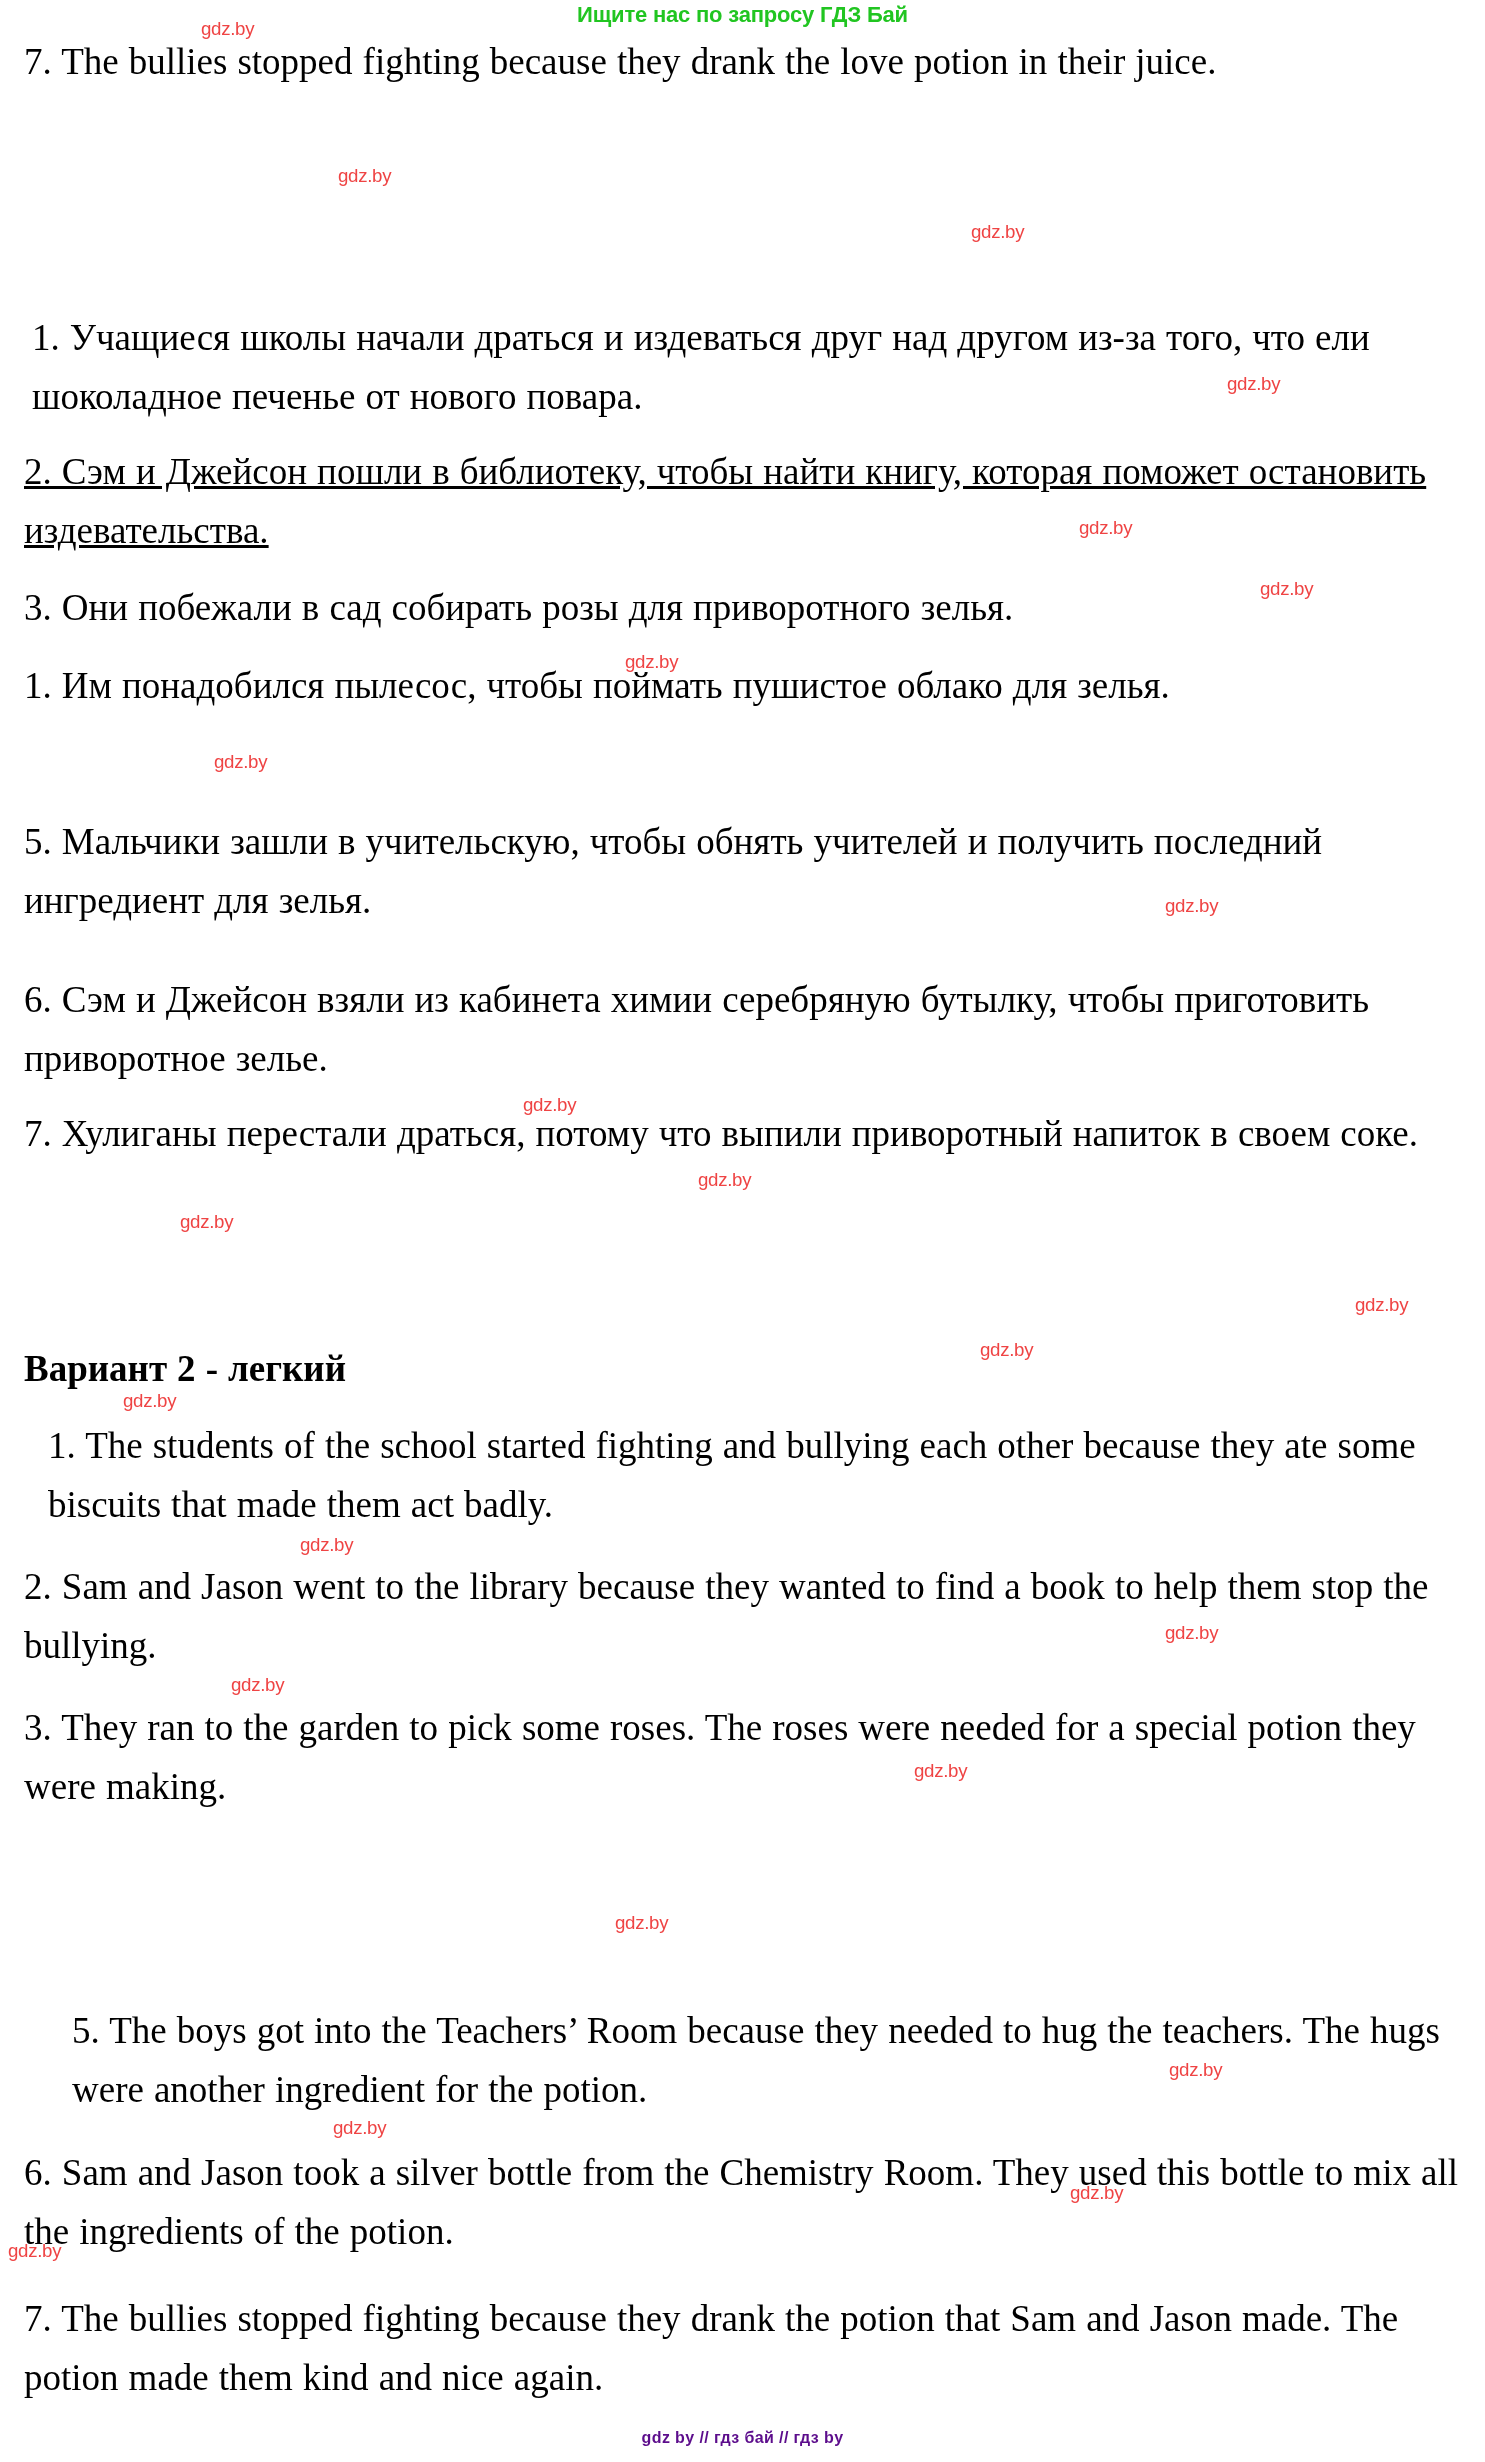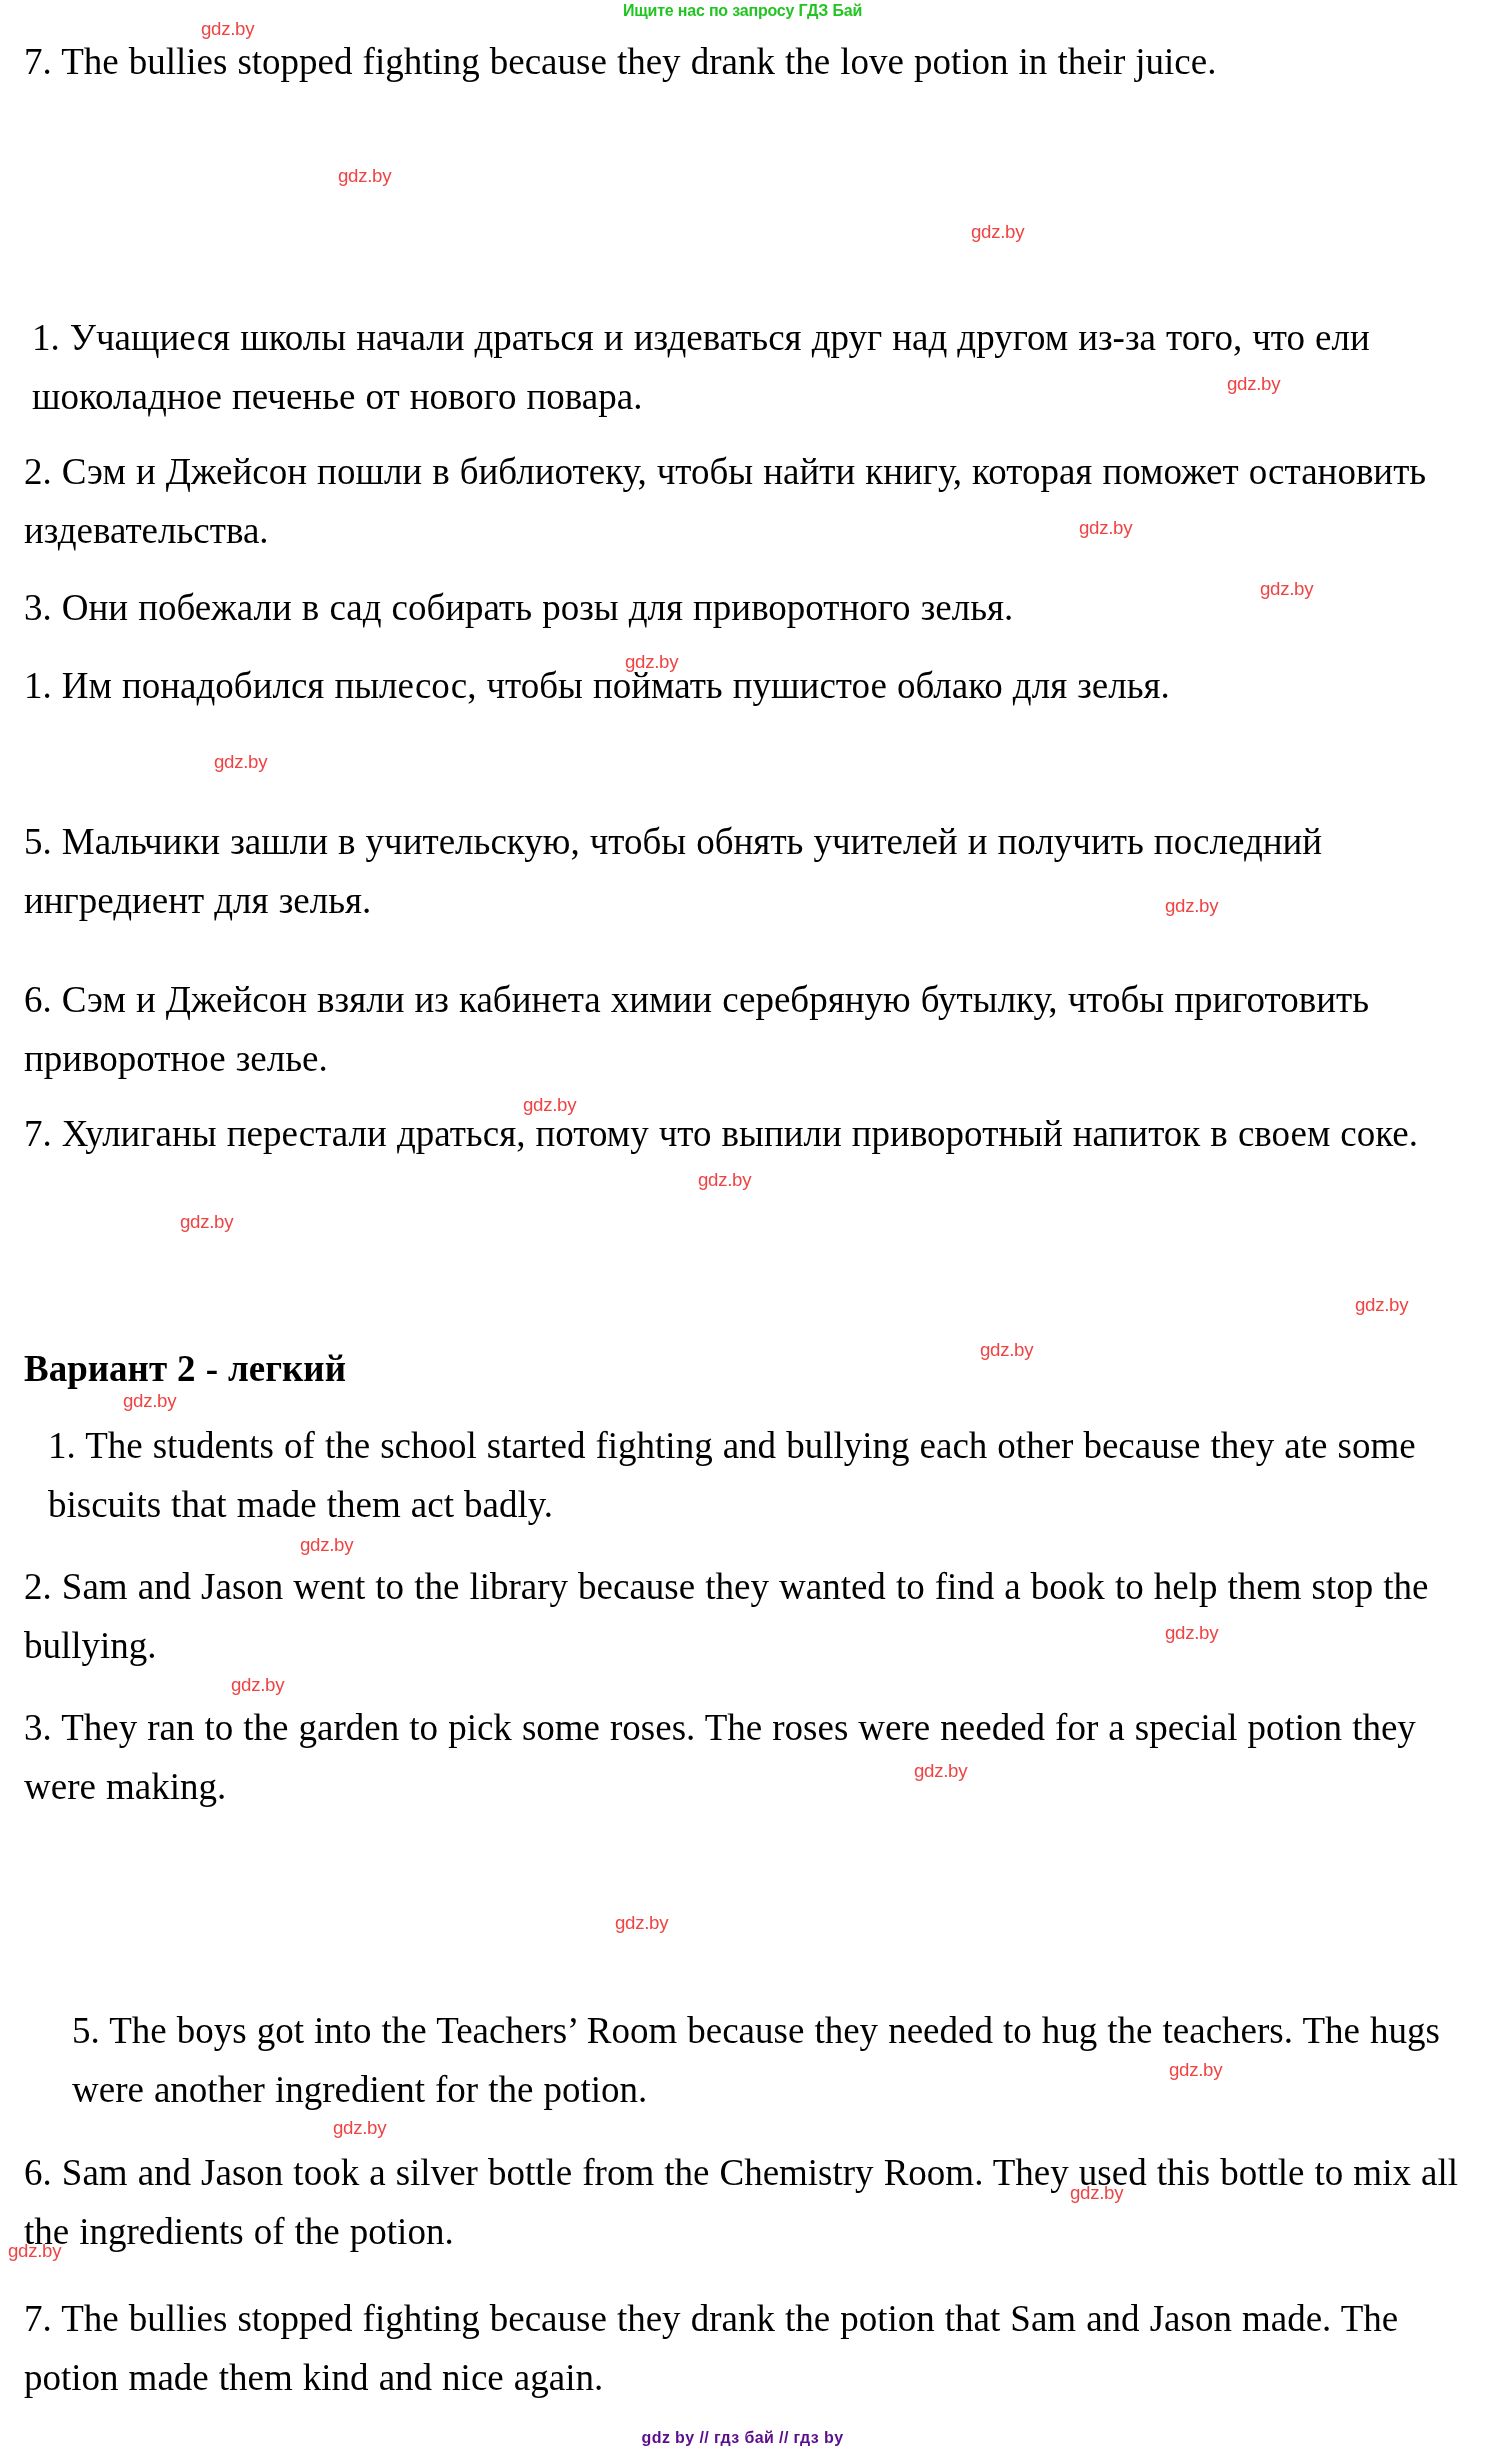--- a/index.html
+++ b/index.html
@@ -17,21 +17,21 @@
   }
 
   
   .promo-banner {
     position: absolute;
     top: 1.6px;
     left: 0;
     width: 1485px;
     text-align: center;
     font-family: "Liberation Sans", "DejaVu Sans", sans-serif;
-    font-size: 16px;
+    font-size: 22px;
     font-weight: 700;
     color: #21c521;
     letter-spacing: -0.2px;
     white-space: nowrap;
   }
 
   
   .doc {
     position: absolute;
     top: 0;
@@ -86,21 +86,21 @@
 <body>
 
 <div class="doc">
 
   <div class="promo-banner">Ищите нас по запросу ГДЗ Бай</div>
 
   <div class="para" style="top:32px;">7. The bullies stopped fighting because they drank the love potion in their juice.</div>
 
   <div class="para" style="top:308px;margin-left:8px;">1. Учащиеся школы начали драться и издеваться друг над другом из-за того, что ели шоколадное печенье от нового повара.</div>
 
-  <div class="para" style="top:442px;">2. Сэм и Джейсон пошли в библиотеку, чтобы найти книгу, которая поможет остановить издевательства.</div>
+  <div class="para" style="top:442px;text-decoration:underline;">2. Сэм и Джейсон пошли в библиотеку, чтобы найти книгу, которая поможет остановить издевательства.</div>
 
   <div class="para" style="top:578px;">3. Они побежали в сад собирать розы для приворотного зелья.</div>
 
   <div class="para" style="top:656px;">1. Им понадобился пылесос, чтобы поймать пушистое облако для зелья.</div>
 
   <div class="para" style="top:812px;">5. Мальчики зашли в учительскую, чтобы обнять учителей и получить последний ингредиент для зелья.</div>
 
   <div class="para" style="top:970px;">6. Сэм и Джейсон взяли из кабинета химии серебряную бутылку, чтобы приготовить приворотное зелье.</div>
 
   <div class="para" style="top:1104px;">7. Хулиганы перестали драться, потому что выпили приворотный напиток в своем соке.</div>

